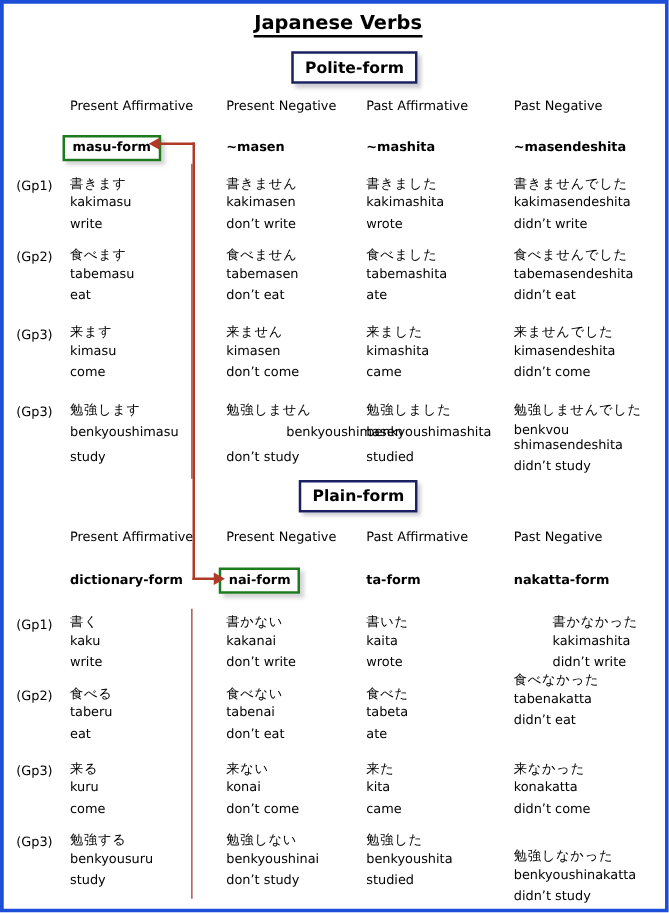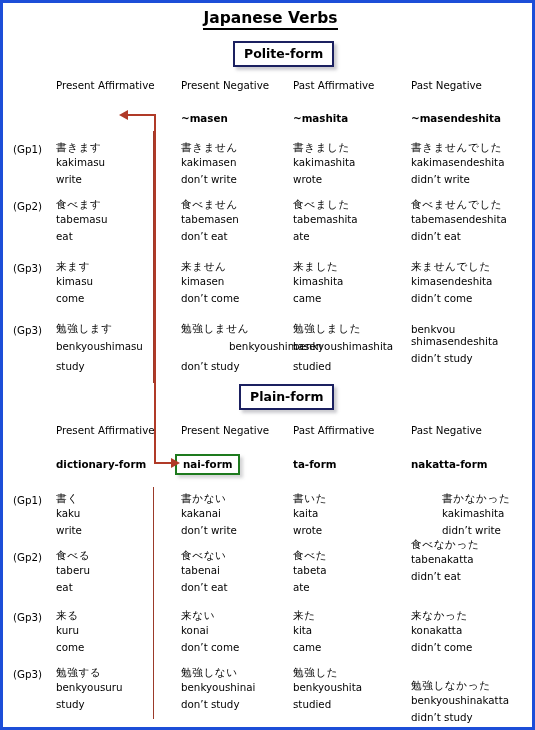--- a/index.html
+++ b/index.html
@@ -151,20 +151,21 @@
   <div class="sep-line" style="left:150px; top:128px; height:252px;"></div>
   <div class="sep-line" style="left:150px; top:484px; height:232px;"></div>
 
   <div class="section-box" style="left:230px; top:38px;"><span>Polite-form</span></div>
 
   <div class="col-header" style="left:53px; top:76px;">Present Affirmative</div>
   <div class="col-header" style="left:178px; top:76px;">Present Negative</div>
   <div class="col-header" style="left:290px; top:76px;">Past Affirmative</div>
   <div class="col-header" style="left:408px; top:76px;">Past Negative</div>
 
+  <div class="form-label boxed" style="left:53px; top:109px;">masu-form</div>
   <div class="form-label" style="left:178px; top:109px;">~masen</div>
   <div class="form-label" style="left:290px; top:109px;">~mashita</div>
   <div class="form-label" style="left:408px; top:109px;">~masendeshita</div>
 
   <div class="gp-label" style="left:10px; top:140px;">(Gp1)</div>
   <div class="cell" style="left:53px; top:137px;">
     <div class="jp">書きます</div>
     <div class="romaji">kakimasu</div>
     <div class="meaning">write</div>
   </div>
@@ -238,20 +239,21 @@
     <div class="jp">勉強しません</div>
     <div class="romaji" style="margin-top:3px;padding-left:48px;">benkyoushimasen</div>
     <div class="meaning" style="margin-top:6px;">don’t study</div>
   </div>
   <div class="cell" style="left:290px; top:318px;">
     <div class="jp">勉強しました</div>
     <div class="romaji" style="margin-top:3px;">benkyoushimashita</div>
     <div class="meaning" style="margin-top:6px;">studied</div>
   </div>
   <div class="cell" style="left:408px; top:318px;">
+    <div class="jp">勉強しませんでした</div>
     <div class="romaji wrap" style="margin-top:2px;">benkvou shimasendeshita</div>
     <div class="meaning" style="margin-top:4px;">didn’t study</div>
   </div>
 
   <div class="section-box" style="left:236px; top:381px;"><span>Plain-form</span></div>
 
   <div class="col-header" style="left:53px; top:421px;">Present Affirmative</div>
   <div class="col-header" style="left:178px; top:421px;">Present Negative</div>
   <div class="col-header" style="left:290px; top:421px;">Past Affirmative</div>
   <div class="col-header" style="left:408px; top:421px;">Past Negative</div>

